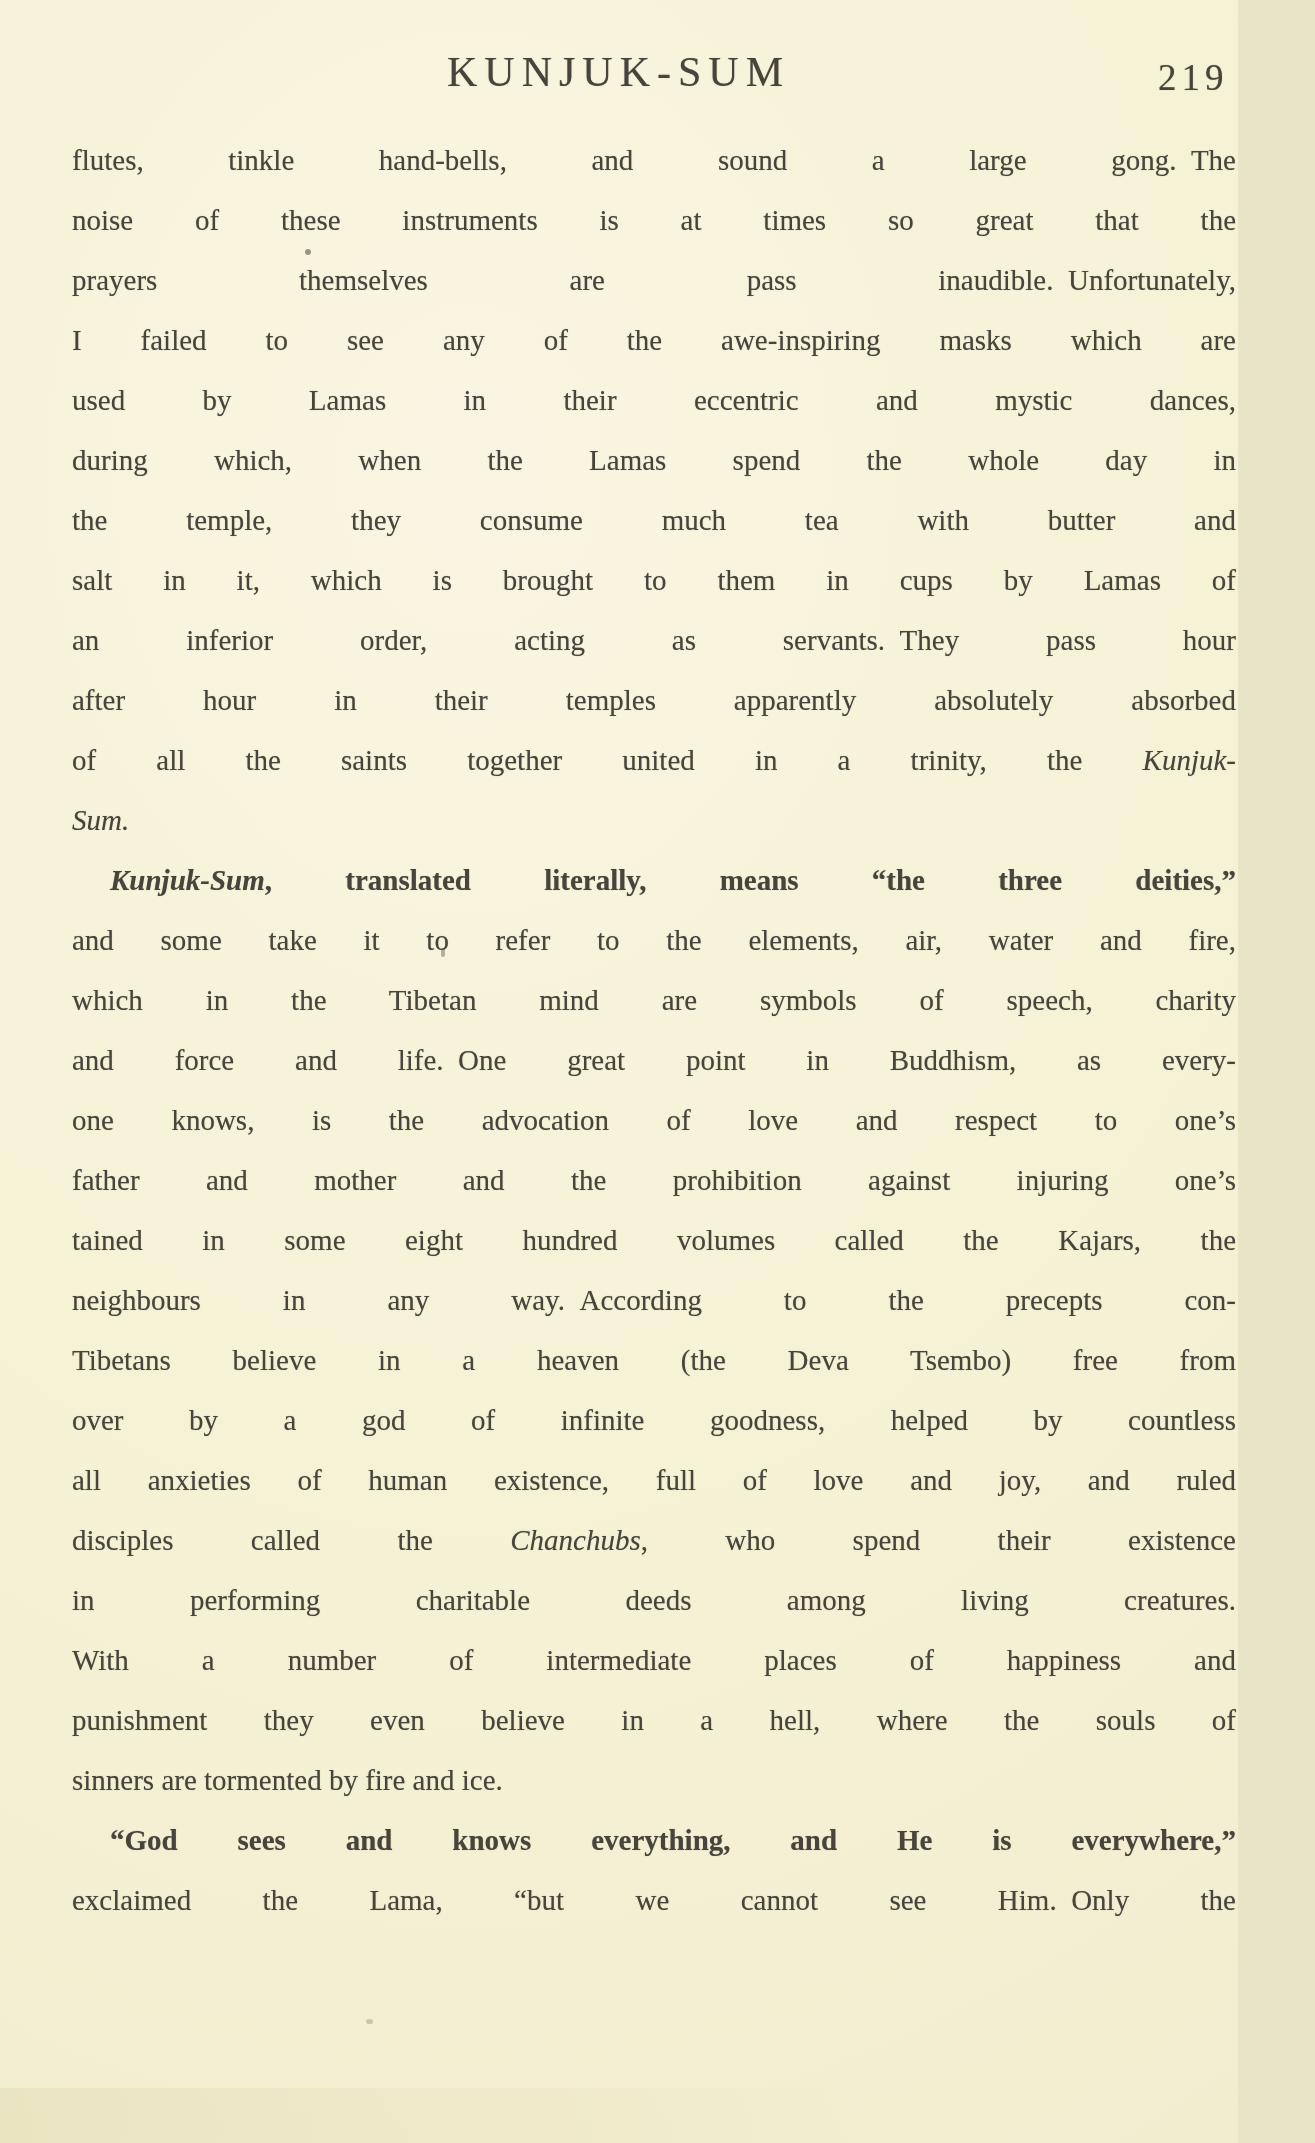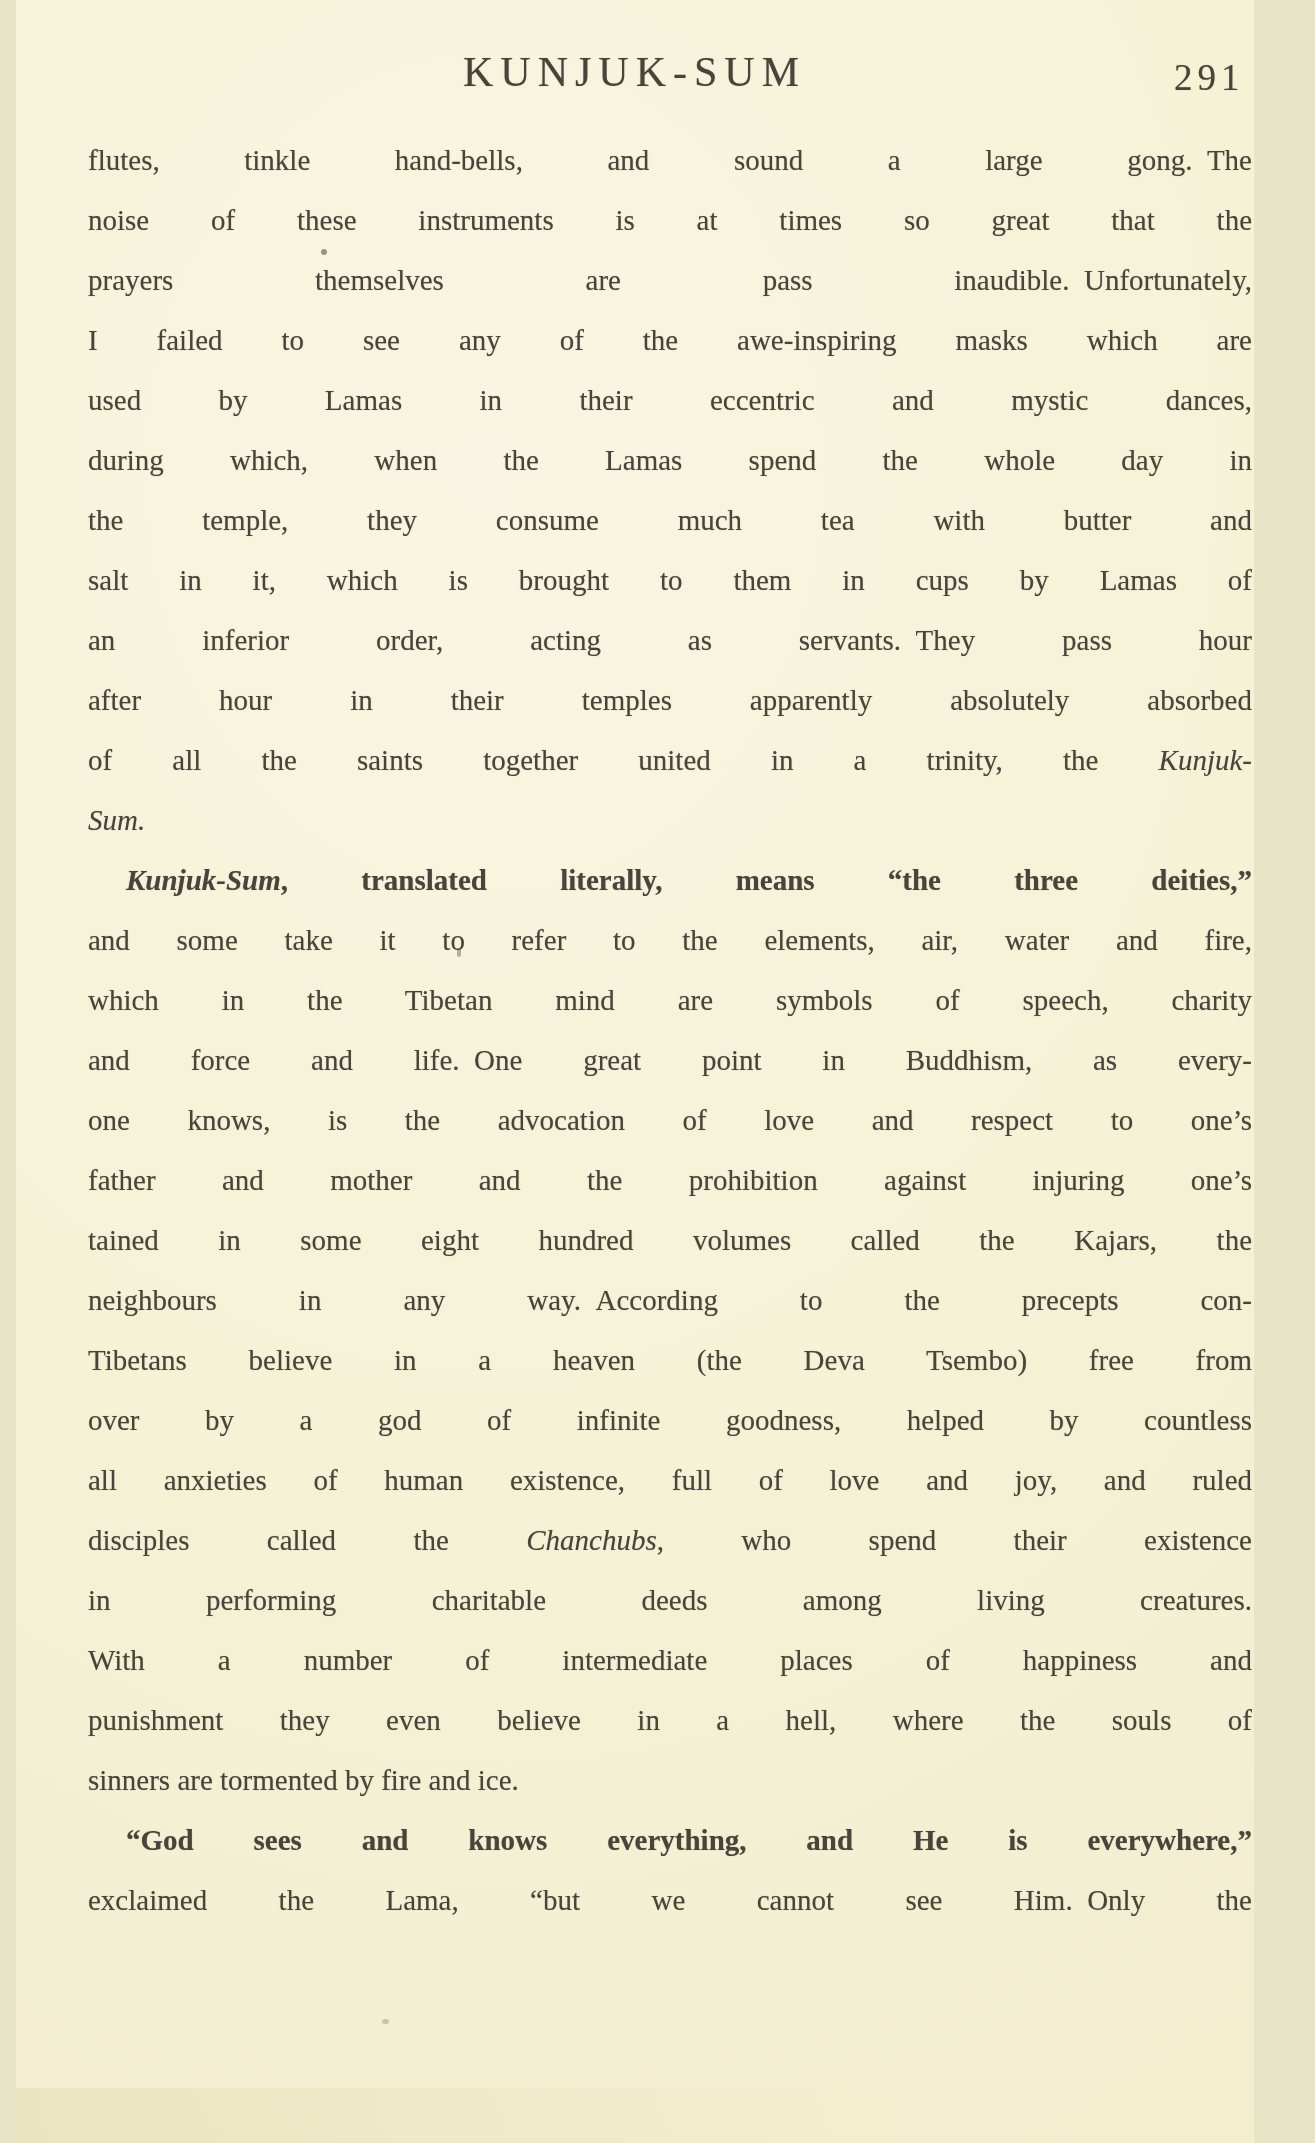--- a/index.html
+++ b/index.html
@@ -9,21 +9,20 @@
   }
   .page {
     position: relative;
     width: 1238px;
     height: 2143px;
     overflow: hidden;
     background:
       radial-gradient(140% 100% at 38% 22%, #f9f5e2 0%, #f6f2d6 45%, #f1ecce 100%);
     font-family: "Liberation Serif", "DejaVu Serif", serif;
     color: var(--ink, #47453b);
-    margin-left: 16px;
   }
   
   .page::after {
     content: "";
     position: absolute;
     left: 0; bottom: 0;
     width: 72%; height: 55px;
     background: linear-gradient(90deg, rgba(205,193,140,0.22), rgba(205,193,140,0.10) 60%, rgba(205,193,140,0));
     pointer-events: none;
   }
@@ -75,21 +74,21 @@
   .s1 { left: 305px; top: 249px; width: 6px; height: 6px; }
   .s2 { left: 441px; top: 948px; width: 4px; height: 9px; border-radius: 2px; opacity: .7; }
   .s3 { left: 366px; top: 2019px; width: 7px; height: 5px; opacity: .45; }
 </style>
 </head>
 <body>
 
 <div class="page" style="--ink: #47453b;">
   <div>
     <span class="running-head">KUNJUK-SUM</span>
-    <span class="page-number">291</span>
+    <span class="page-number">219</span>
   </div>
 
   <div class="text-block">
       <div class="para">
         <div class="line"><span>flutes, tinkle hand-bells, and sound a large gong. The</span></div>
         <div class="line"><span>noise of these instruments is at times so great that the</span></div>
         <div class="line"><span>prayers themselves are pass inaudible. Unfortunately,</span></div>
         <div class="line"><span>I failed to see any of the awe-inspiring masks which are</span></div>
         <div class="line"><span>used by Lamas in their eccentric and mystic dances,</span></div>
         <div class="line"><span>during which, when the Lamas spend the whole day in</span></div>

